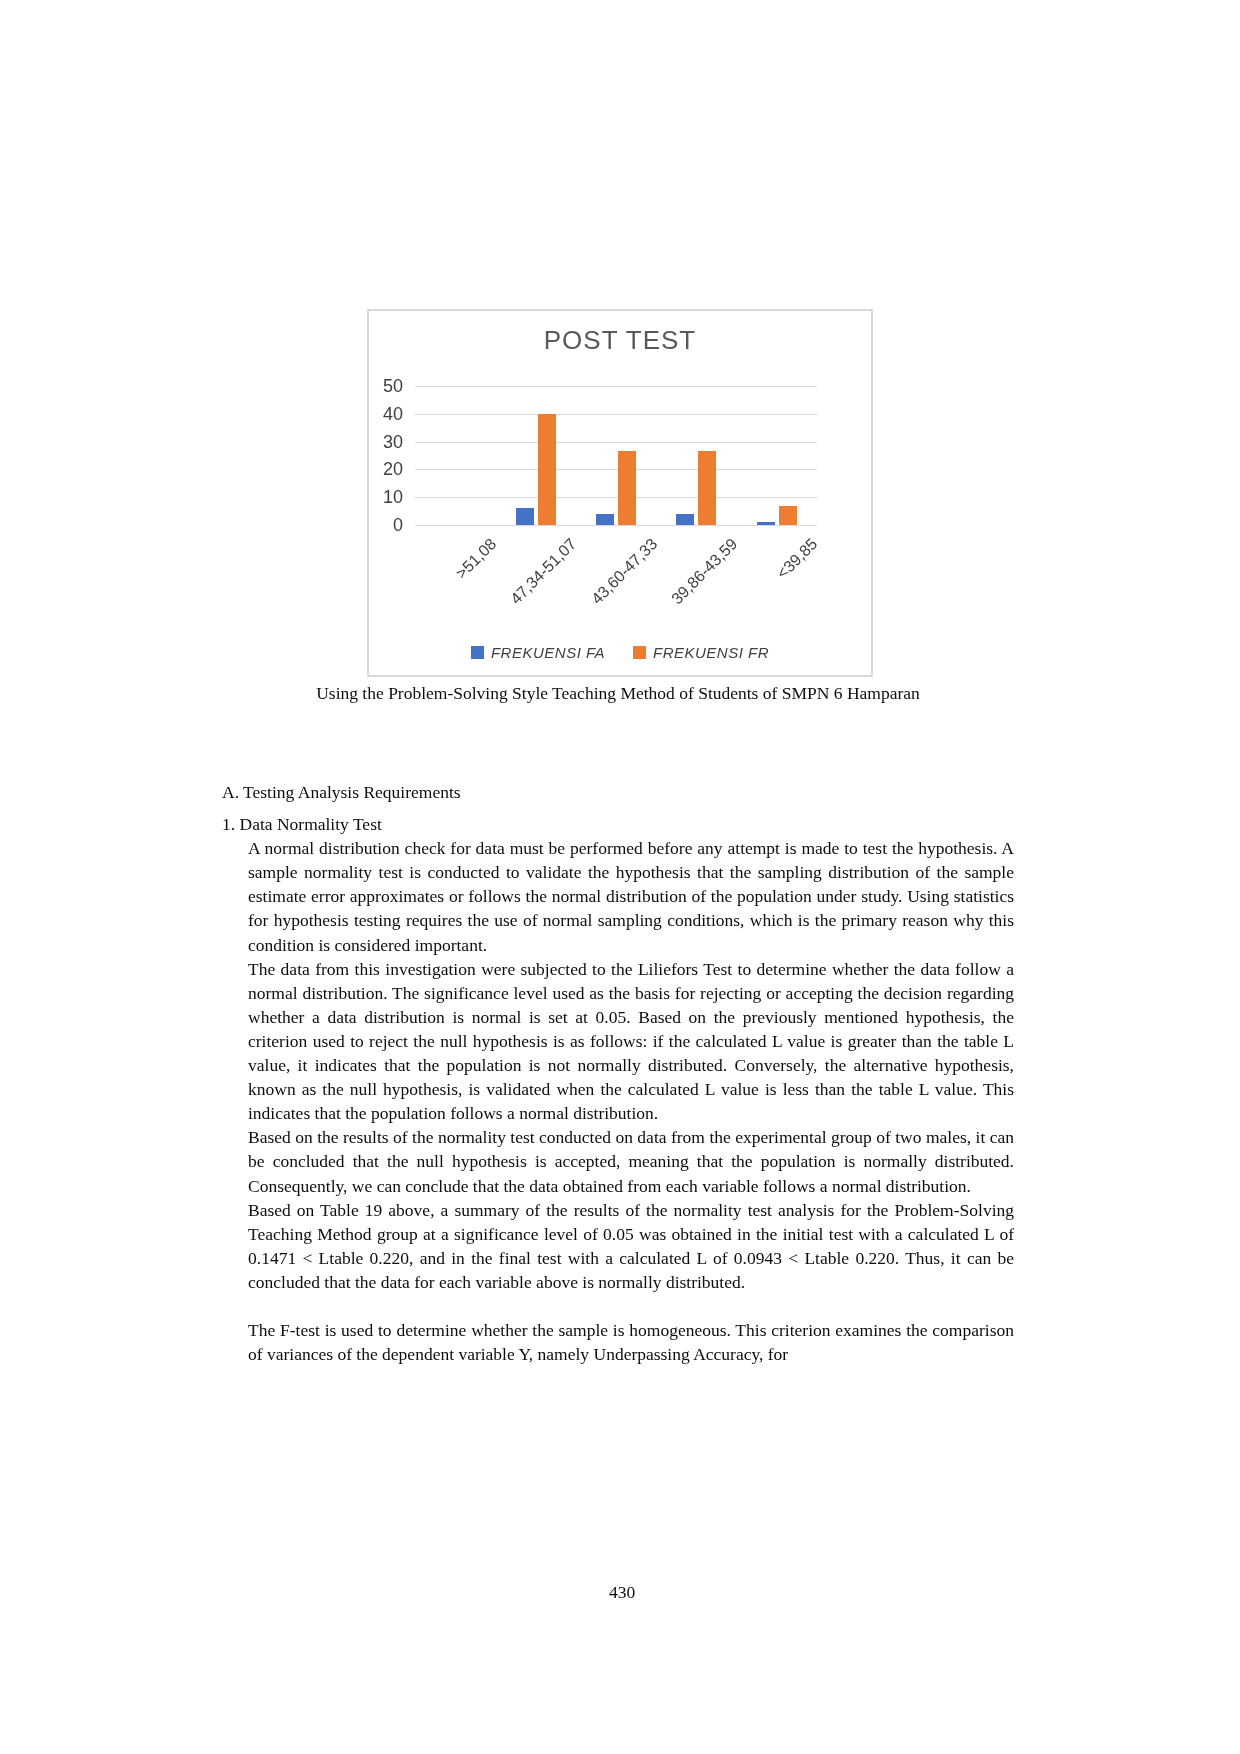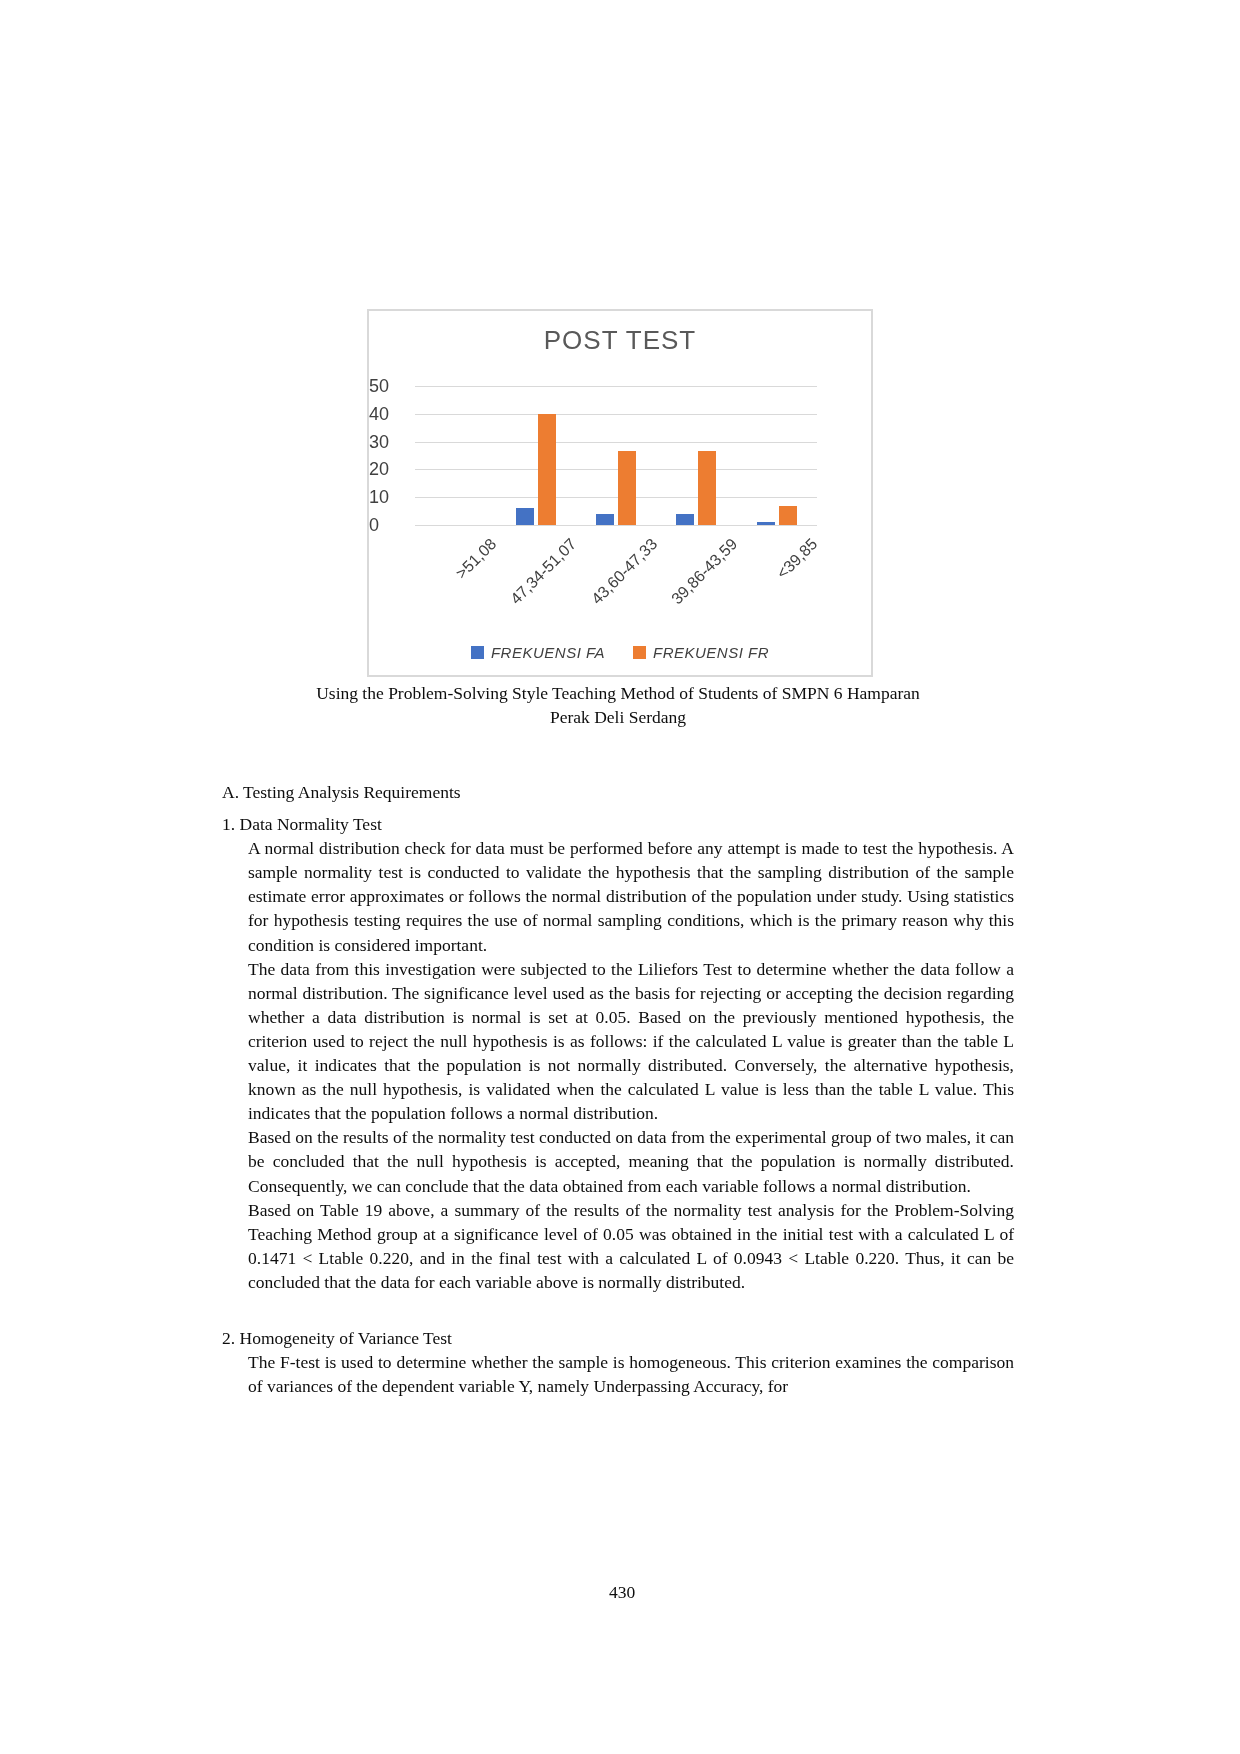--- a/index.html
+++ b/index.html
@@ -38,20 +38,21 @@
     left: 46px; top: 75px;
     width: 402px; height: 139px;
   }
   .gridline {
     position: absolute; left: 0; width: 100%; height: 1px;
     background: #d9d9d9;
   }
   .bar { position: absolute; bottom: 0; width: 18px; }
   .ytick {
     position: absolute; left: 0; width: 34px;
+    text-align: right;
     font-size: 18px; line-height: 22px;
     color: #404040;
   }
   .xtick {
     position: absolute; top: 224px;
     white-space: nowrap;
     font-size: 16px;
     color: #404040;
     transform: rotate(-45deg);
     transform-origin: top right;
@@ -135,30 +136,28 @@
       <div class="ytick" style="top: 64px; color: rgb(64, 64, 64);">50</div>
       <div class="xtick" style="right: 383.8px; color: rgb(64, 64, 64);">&gt;51,08</div>
       <div class="xtick" style="right: 303.4px; color: rgb(64, 64, 64);">47,34-51,07</div>
       <div class="xtick" style="right: 223px; color: rgb(64, 64, 64);">43,60-47,33</div>
       <div class="xtick" style="right: 142.6px; color: rgb(64, 64, 64);">39,86-43,59</div>
       <div class="xtick" style="right: 62.2px; color: rgb(64, 64, 64);">&lt;39,85</div>
     </figure>
 
   <div class="caption">
       <div>Using the Problem-Solving Style Teaching Method of Students of SMPN 6 Hamparan</div>
-      <div>Perak Deli Serdang</div>
     </div>
 
   <div class="body-text">
       <div class="heading">A. Testing Analysis Requirements</div>
       <div class="heading">1. Data Normality Test</div>
       <div class="para">A normal distribution check for data must be performed before any attempt is made to test the hypothesis. A sample normality test is conducted to validate the hypothesis that the sampling distribution of the sample estimate error approximates or follows the normal distribution of the population under study. Using statistics for hypothesis testing requires the use of normal sampling conditions, which is the primary reason why this condition is considered important.</div>
       <div class="para">The data from this investigation were subjected to the Liliefors Test to determine whether the data follow a normal distribution. The significance level used as the basis for rejecting or accepting the decision regarding whether a data distribution is normal is set at 0.05. Based on the previously mentioned hypothesis, the criterion used to reject the null hypothesis is as follows: if the calculated L value is greater than the table L value, it indicates that the population is not normally distributed. Conversely, the alternative hypothesis, known as the null hypothesis, is validated when the calculated L value is less than the table L value. This indicates that the population follows a normal distribution.</div>
       <div class="para">Based on the results of the normality test conducted on data from the experimental group of two males, it can be concluded that the null hypothesis is accepted, meaning that the population is normally distributed. Consequently, we can conclude that the data obtained from each variable follows a normal distribution.</div>
       <div class="para">Based on Table 19 above, a summary of the results of the normality test analysis for the Problem-Solving Teaching Method group at a significance level of 0.05 was obtained in the initial test with a calculated L of 0.1471 &lt; Ltable 0.220, and in the final test with a calculated L of 0.0943 &lt; Ltable 0.220. Thus, it can be concluded that the data for each variable above is normally distributed.</div>
       <div class="spacer"></div>
-      <div class="heading">2. Homogeneity of Variance Test</div>
       <div class="para">The F-test is used to determine whether the sample is homogeneous. This criterion examines the comparison of variances of the dependent variable Y, namely Underpassing Accuracy, for</div>
     </div>
 
   <div class="page-num">430</div>
 
 </div>
 
 </body></html>

